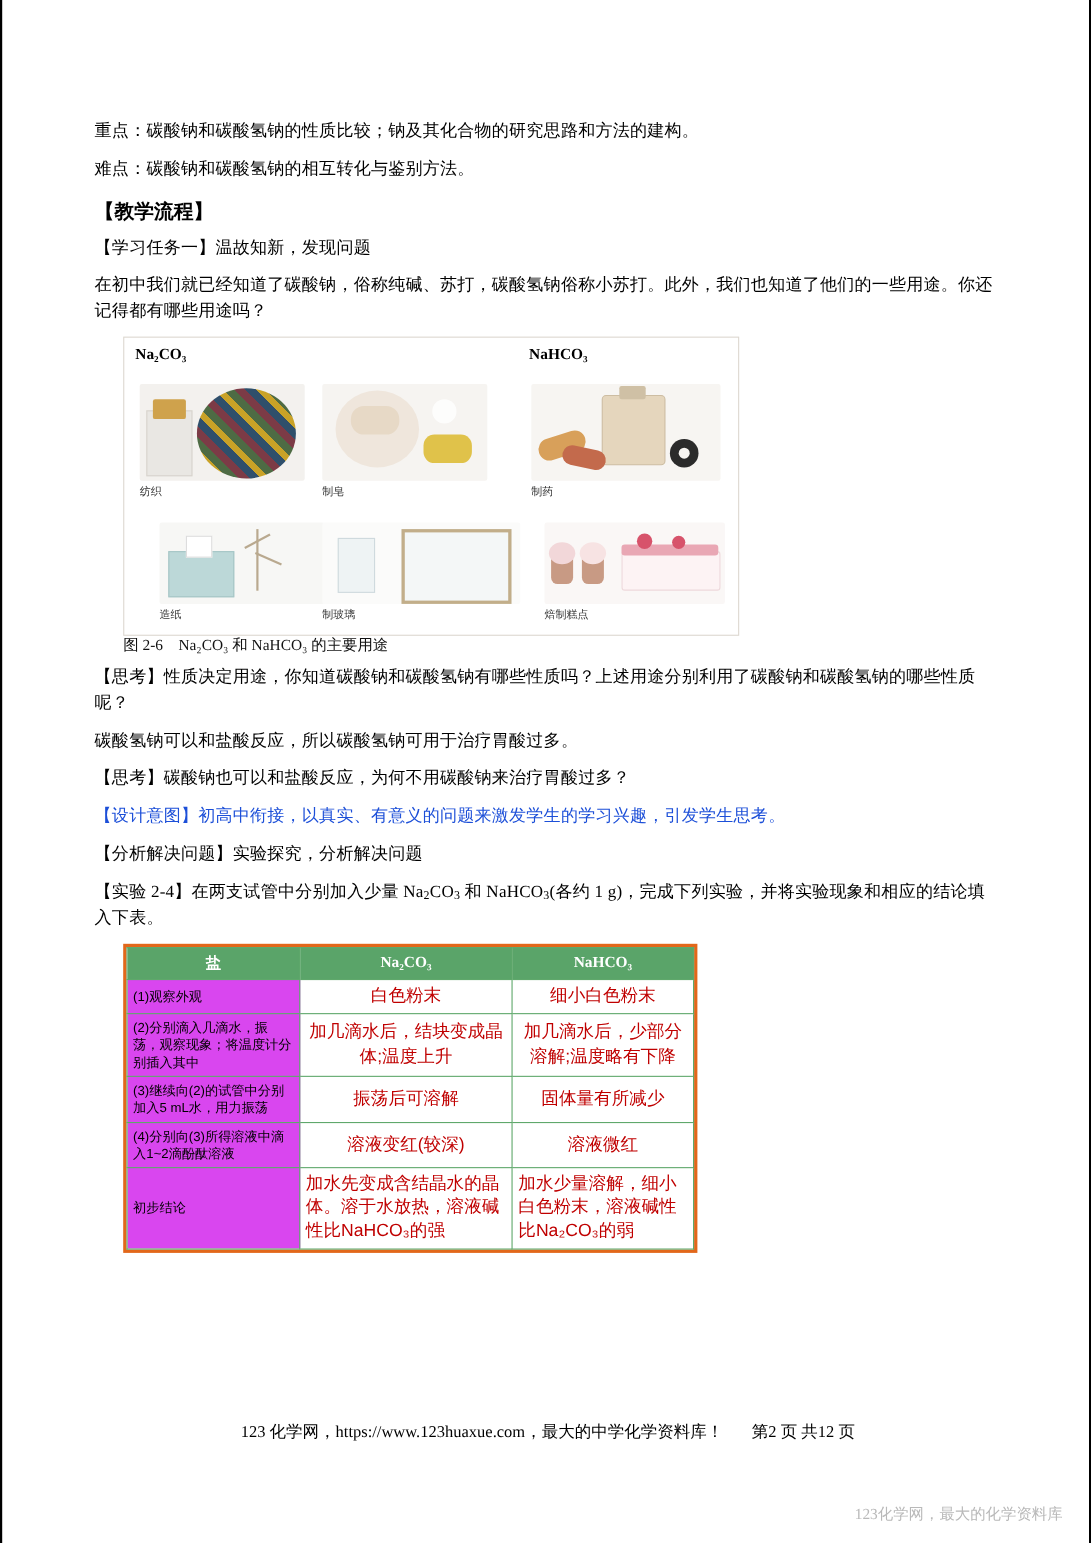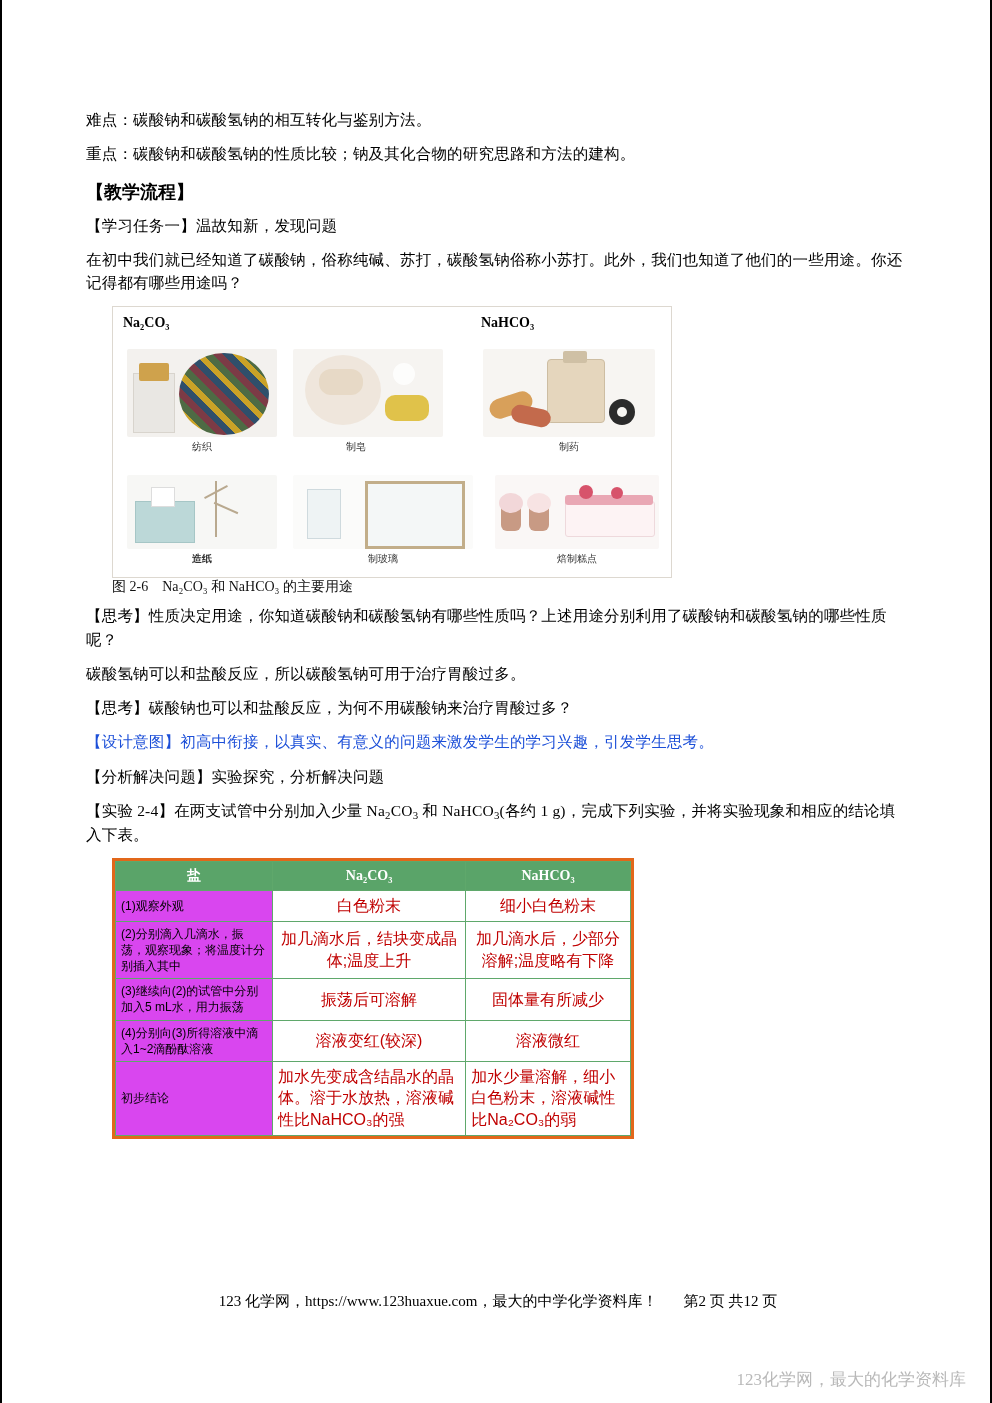--- a/index.html
+++ b/index.html
@@ -71,21 +71,21 @@
   }
   .fig-label-nahco3 {
     position: absolute;
     left: 368px; top: 8px;
     font-size: 14px;
     font-weight: bold;
     font-family: "Liberation Serif", serif;
   }
   .cell {
     position: absolute;
-    text-align: center;
+    text-align: left;
   }
   .cell .cap {
     font-size: 10px;
     color: #333;
     margin-top: 3px;
     font-family: "Liberation Serif", serif;
   }
   .ph {
     border-radius: 2px;
     position: relative;
@@ -150,32 +150,32 @@
     top: 1292px;
     width: 992px;
     text-align: center;
     font-size: 15px;
   }
   .footer .gap { display: inline-block; width: 26px; }
   .watermark {
     position: absolute;
     right: 24px;
     top: 1368px;
-    font-size: 17px;
+    font-size: 14px;
     color: #b9b9b9;
   }
 </style>
 </head>
 <body>
 
 <div class="page">
   <div class="content">
 
+    <p class="line">重点：碳酸钠和碳酸氢钠的性质比较；钠及其化合物的研究思路和方法的建构。</p>
     <p class="line">难点：碳酸钠和碳酸氢钠的相互转化与鉴别方法。</p>
-    <p class="line">重点：碳酸钠和碳酸氢钠的性质比较；钠及其化合物的研究思路和方法的建构。</p>
 
     <p class="heading">【教学流程】</p>
 
     <p class="line">【学习任务一】温故知新，发现问题</p>
     <p class="line">在初中我们就已经知道了碳酸钠，俗称纯碱、苏打，碳酸氢钠俗称小苏打。此外，我们也知道了他们的一些用途。你还记得都有哪些用途吗？</p>
 
     <div class="figure">
       <div class="fig-img">
         <span class="fig-label-na2co3">Na₂CO₃</span>
         <span class="fig-label-nahco3">NaHCO₃</span>
@@ -205,21 +205,21 @@
             <div class="sh" style="left:64px;top:10px;width:56px;height:62px;background:#e5d6bd;border:1px solid #cdbda2;border-radius:4px;"></div>
             <div class="sh" style="left:80px;top:2px;width:24px;height:12px;background:#cfc0a5;border-radius:2px;"></div>
             <div class="sh" style="left:6px;top:46px;width:44px;height:20px;background:#d8a05a;border-radius:10px;transform:rotate(-18deg);"></div>
             <div class="sh" style="left:28px;top:58px;width:40px;height:18px;background:#c36a4c;border-radius:9px;transform:rotate(12deg);"></div>
             <div class="sh ph-circle" style="left:126px;top:50px;width:26px;height:26px;background:#2b2b2b;"></div>
             <div class="sh ph-circle" style="left:134px;top:58px;width:10px;height:10px;background:#f7f5f2;"></div>
           </div>
           <div class="cap">制药</div>
         </div>
 
-        <div class="cell" style="left:14px; top:168px; width:150px;font-weight:bold;">
+        <div class="cell" style="left:32px; top:168px; width:150px;">
           <div class="ph" style="width:150px;height:74px;background:#f7f7f5;">
             <div class="sh" style="left:8px;top:26px;width:58px;height:40px;background:#bcd8d8;border:1px solid #a6c6c6;"></div>
             <div class="sh" style="left:24px;top:12px;width:22px;height:18px;background:#ffffff;border:1px solid #ddd;"></div>
             <div class="sh" style="left:88px;top:6px;width:2px;height:56px;background:#b9a98f;"></div>
             <div class="sh" style="left:76px;top:16px;width:26px;height:2px;background:#b9a98f;transform:rotate(-28deg);"></div>
             <div class="sh" style="left:86px;top:32px;width:26px;height:2px;background:#b9a98f;transform:rotate(24deg);"></div>
           </div>
           <div class="cap">造纸</div>
         </div>
 

